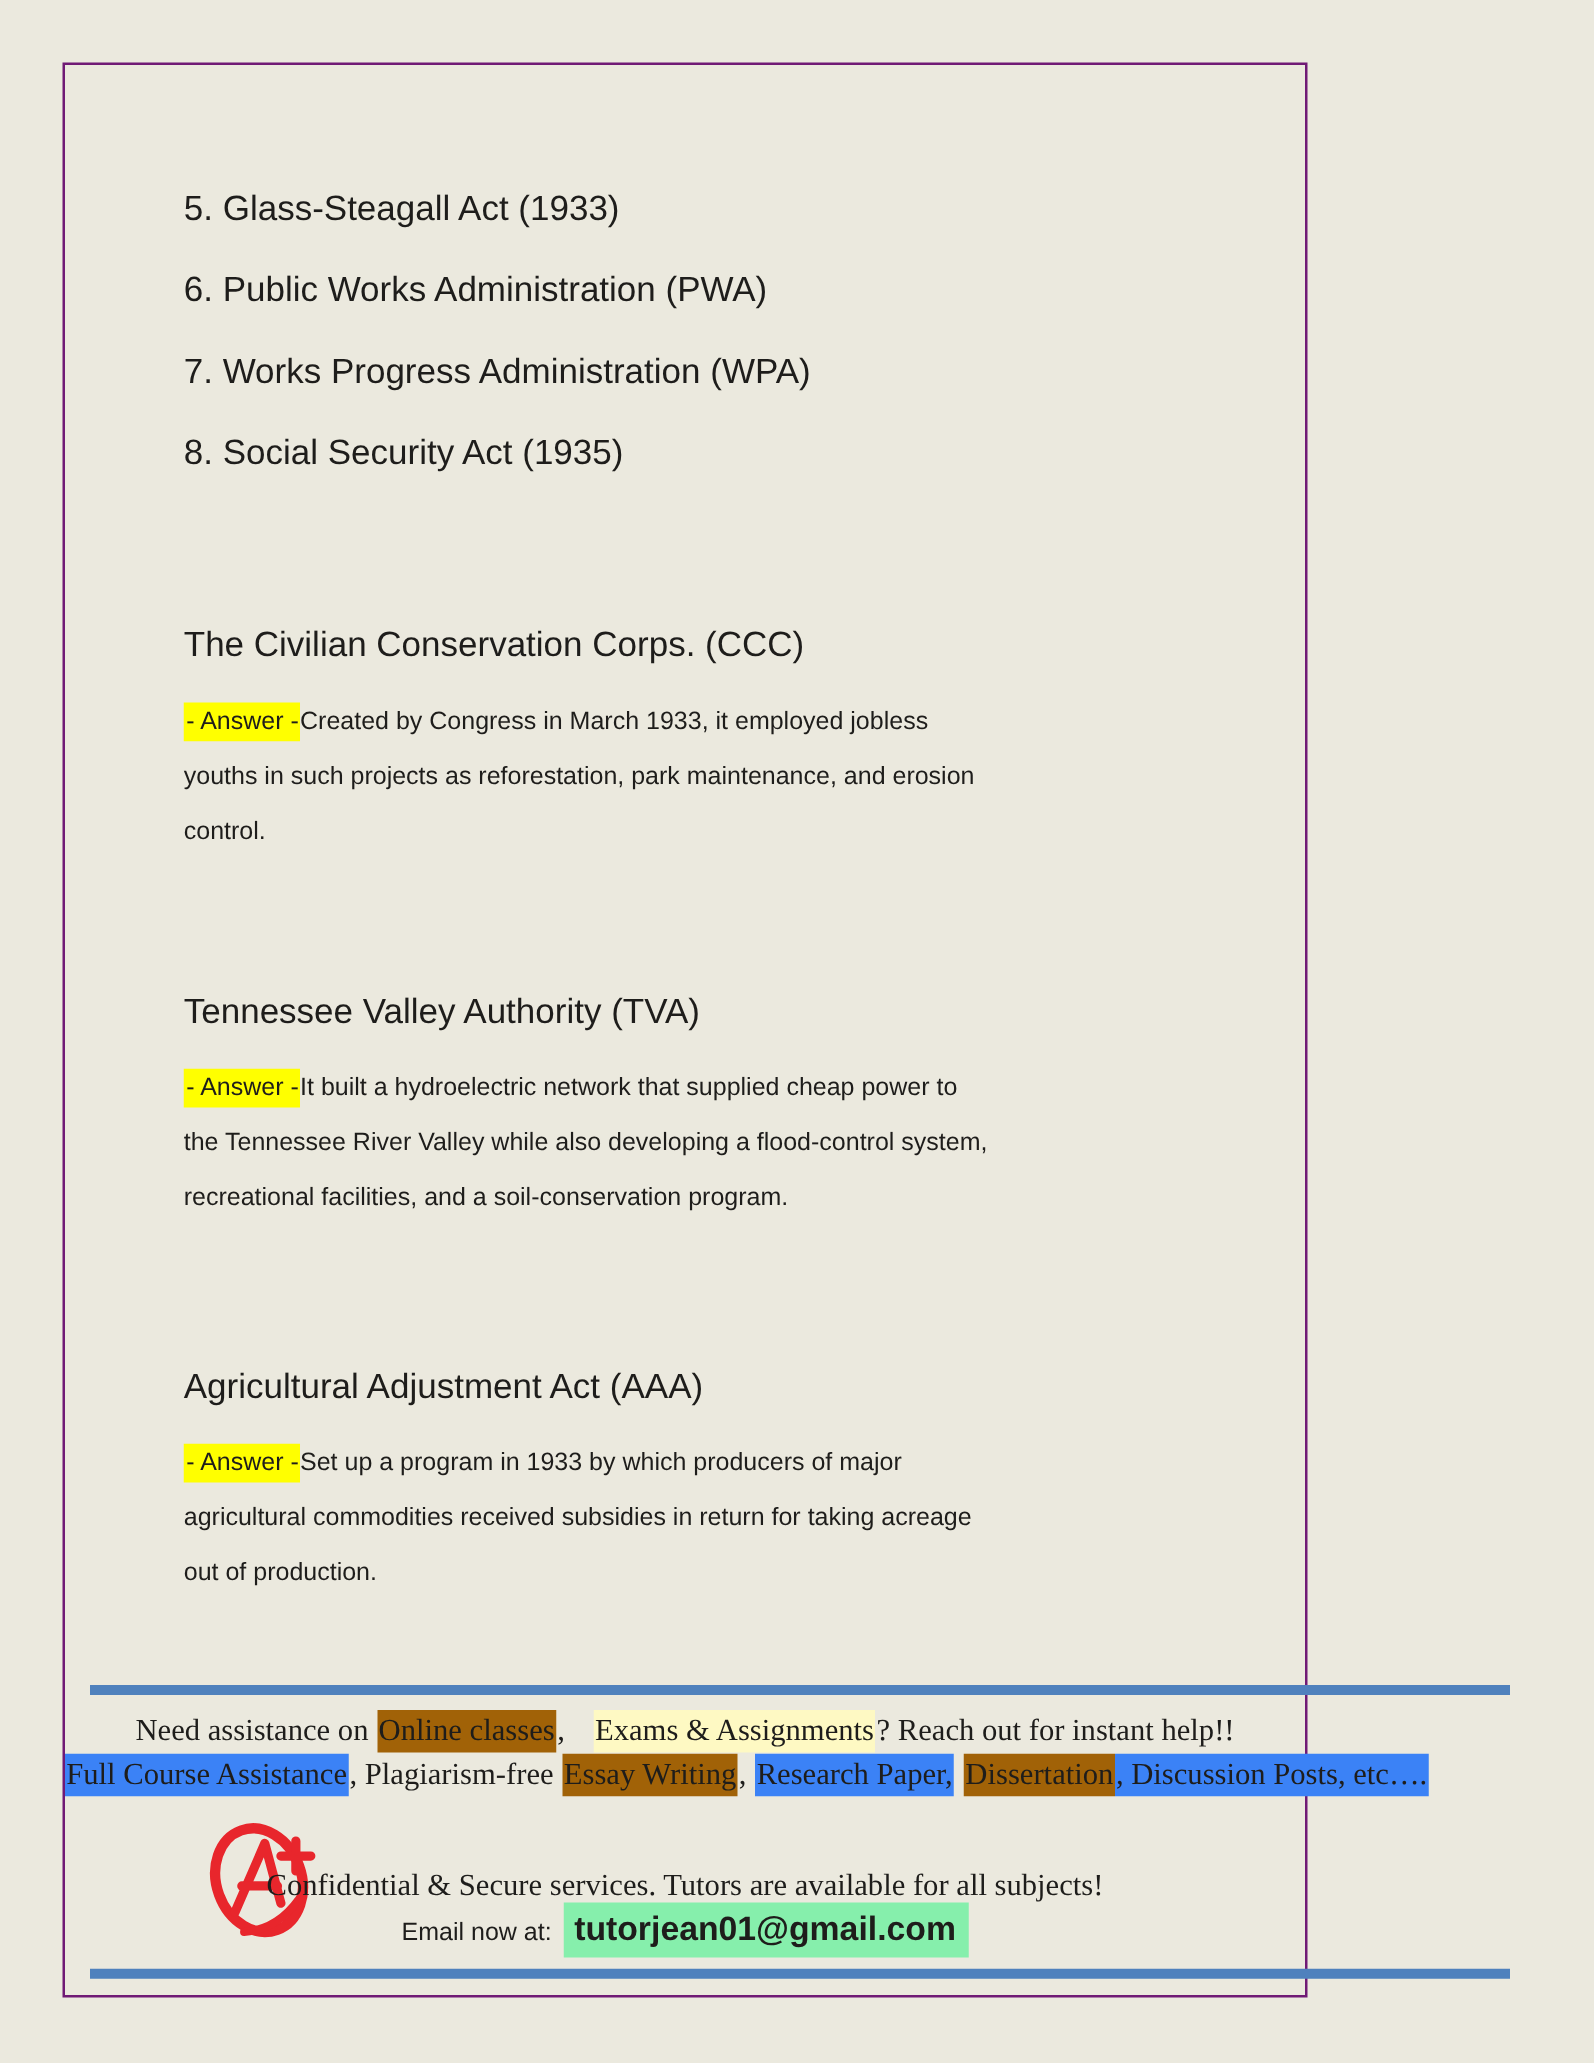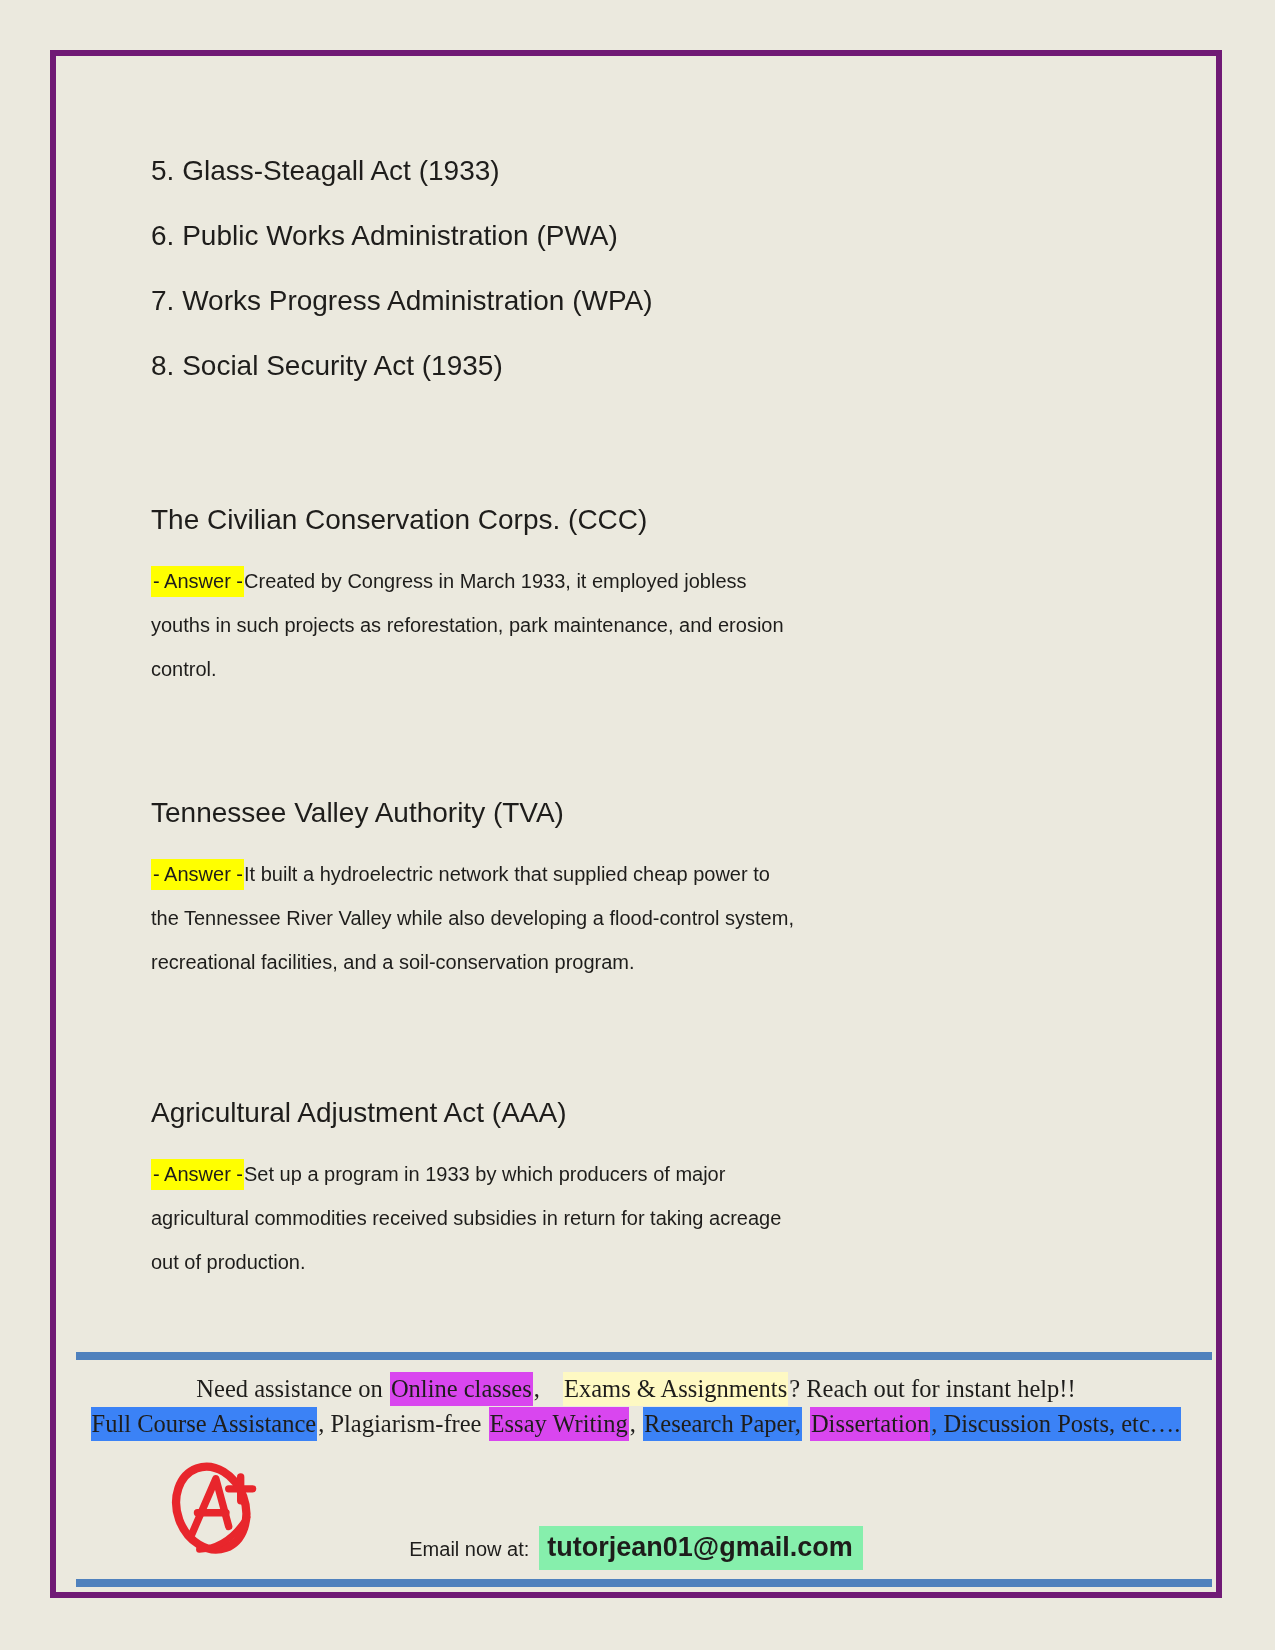--- a/index.html
+++ b/index.html
@@ -9,24 +9,24 @@
     width: 1275px;
     height: 1650px;
     font-family: "Liberation Sans", sans-serif;
     color: #1e1d1b;
     -webkit-font-smoothing: antialiased;
   }
   .page {
     position: absolute;
     left: 50px;
     top: 50px;
-    width: 1172px;
+    width: 996px;
     height: 1548px;
     box-sizing: border-box;
-    border: 6px solid #701a75;
+    border: 2px solid #701a75;
     background: #ebe9de;
   }
   
   .acts-list {
     position: absolute;
     left: 95px;
     top: 98px;
     width: 1000px;
   }
   .acts-list .item {
@@ -49,21 +49,21 @@
     line-height: 34px;
     font-weight: 400;
     margin: 0 0 22px 0;
   }
   .qa .answer {
     font-size: 20px;
     line-height: 44px;
     margin: 0;
   }
   .hl-yellow  { background: #3b82f6; }
-  .hl-cyan    { background: #d946ef; }
+  .hl-cyan    { background: #a16207; }
   .hl-green   { background: #fef9c3; margin-left: 16px; }
   .answer-label { background: #ffff00; padding: 4px 1px 5px 2px; }
   .pre { white-space: pre-wrap; }
   
   .rule {
     position: absolute;
     left: 20px;
     width: 1136px;
     height: 8px;
     background: #4f81bd;
@@ -149,18 +149,19 @@
       <g stroke="#e8262c" fill="none" stroke-linecap="round">
         <ellipse cx="47" cy="54" rx="37" ry="46" stroke-width="9" transform="rotate(-20 47 54)"></ellipse>
         <path d="M34 99 Q 66 97 86 64" stroke-width="7"></path>
         <path d="M26 82 L52 22 L66 74" stroke-width="8" stroke-linejoin="round"></path>
         <path d="M32 59 L63 59" stroke-width="8"></path>
         <path d="M66 33 H92 M79 20 V46" stroke-width="8"></path>
       </g>
     </svg>
   </div>
 
+  <div class="ad-line confidential-line">Confidential &amp; Secure services. Tutors are available for all subjects!</div>
 
   <div class="ad-line email-line"><span class="email-label">Email now at:</span><span class="email-address">tutorjean01@gmail.com</span></div>
 
   <div class="rule rule-bottom"></div>
 
 </div>
 
 </body></html>

